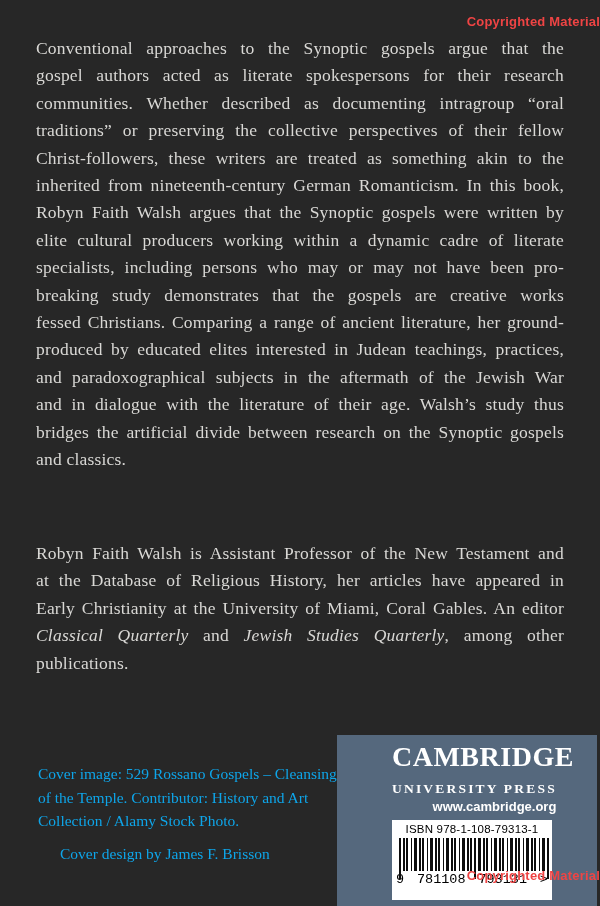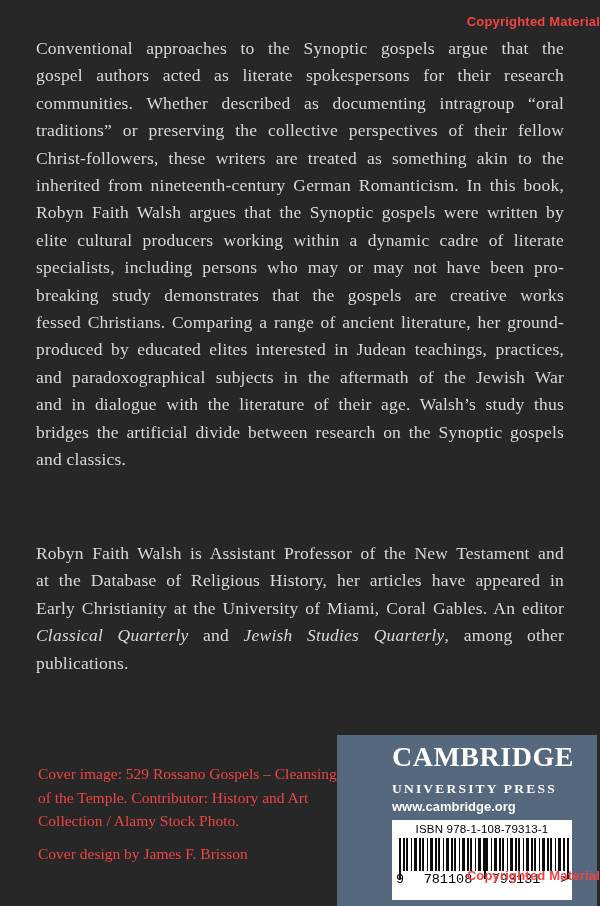--- a/index.html
+++ b/index.html
@@ -24,45 +24,45 @@
   }
   .synopsis { top:35px; }
   .bio { top:540px; }
   .line { text-align:justify; text-align-last:justify; line-height:27.4px; }
   .line.nj { text-align:left; text-align-last:left; }
   .it { font-style:italic; }
 
   
   .credits {
     position:absolute; left:38px; top:762px; width:310px;
-    color:#ef4444; font-size:15.5px; line-height:23.5px;
+    color:#0ea5e9; font-size:15.5px; line-height:23.5px;
   }
-  .credits .design { margin-top:9px; }
+  .credits .design { margin-top:9px;margin-left:22px; }
 
   
   .panel {
     position:absolute; left:337px; top:735px; width:260px; height:171px;
     background:#55687d;
   }
   .pub { margin:10px 0 0 55px; color:#ffffff; }
   .pub-name1 {
     font-family:"Liberation Serif", serif; font-weight:700;
     font-size:28px; line-height:24px; letter-spacing:0.5px; white-space:nowrap;
   }
   .pub-name2 {
     font-family:"Liberation Serif", serif; font-weight:700;
     font-size:13.5px; line-height:15px; letter-spacing:2.2px; margin-top:12px; white-space:nowrap;
   }
   .pub-web {
     font-family:"Liberation Sans", sans-serif; font-weight:700;
-    font-size:13px; line-height:15px; margin-top:3px;
+    font-size:13px; line-height:15px; margin-top:3px;text-align:center;
   }
   
   .bc-box {
-    box-sizing:border-box; margin-top:6px; width:180px; height:80px;
+    box-sizing:border-box; margin-top:6px; width:160px; height:80px;
     background:#ffffff; color:#000; padding:3px 4px 4px;
   }
   .bc-isbn {
     font-family:"Liberation Sans", sans-serif; font-size:11.5px;
     line-height:13px; text-align:center; white-space:nowrap; letter-spacing:0.2px;
   }
   .bc-bars {
     position:relative; height:33px; margin:2px 3px 0 7px;
     background:repeating-linear-gradient(to right,
       #0c0c0c 0 2px, #fff 2px 3px,

